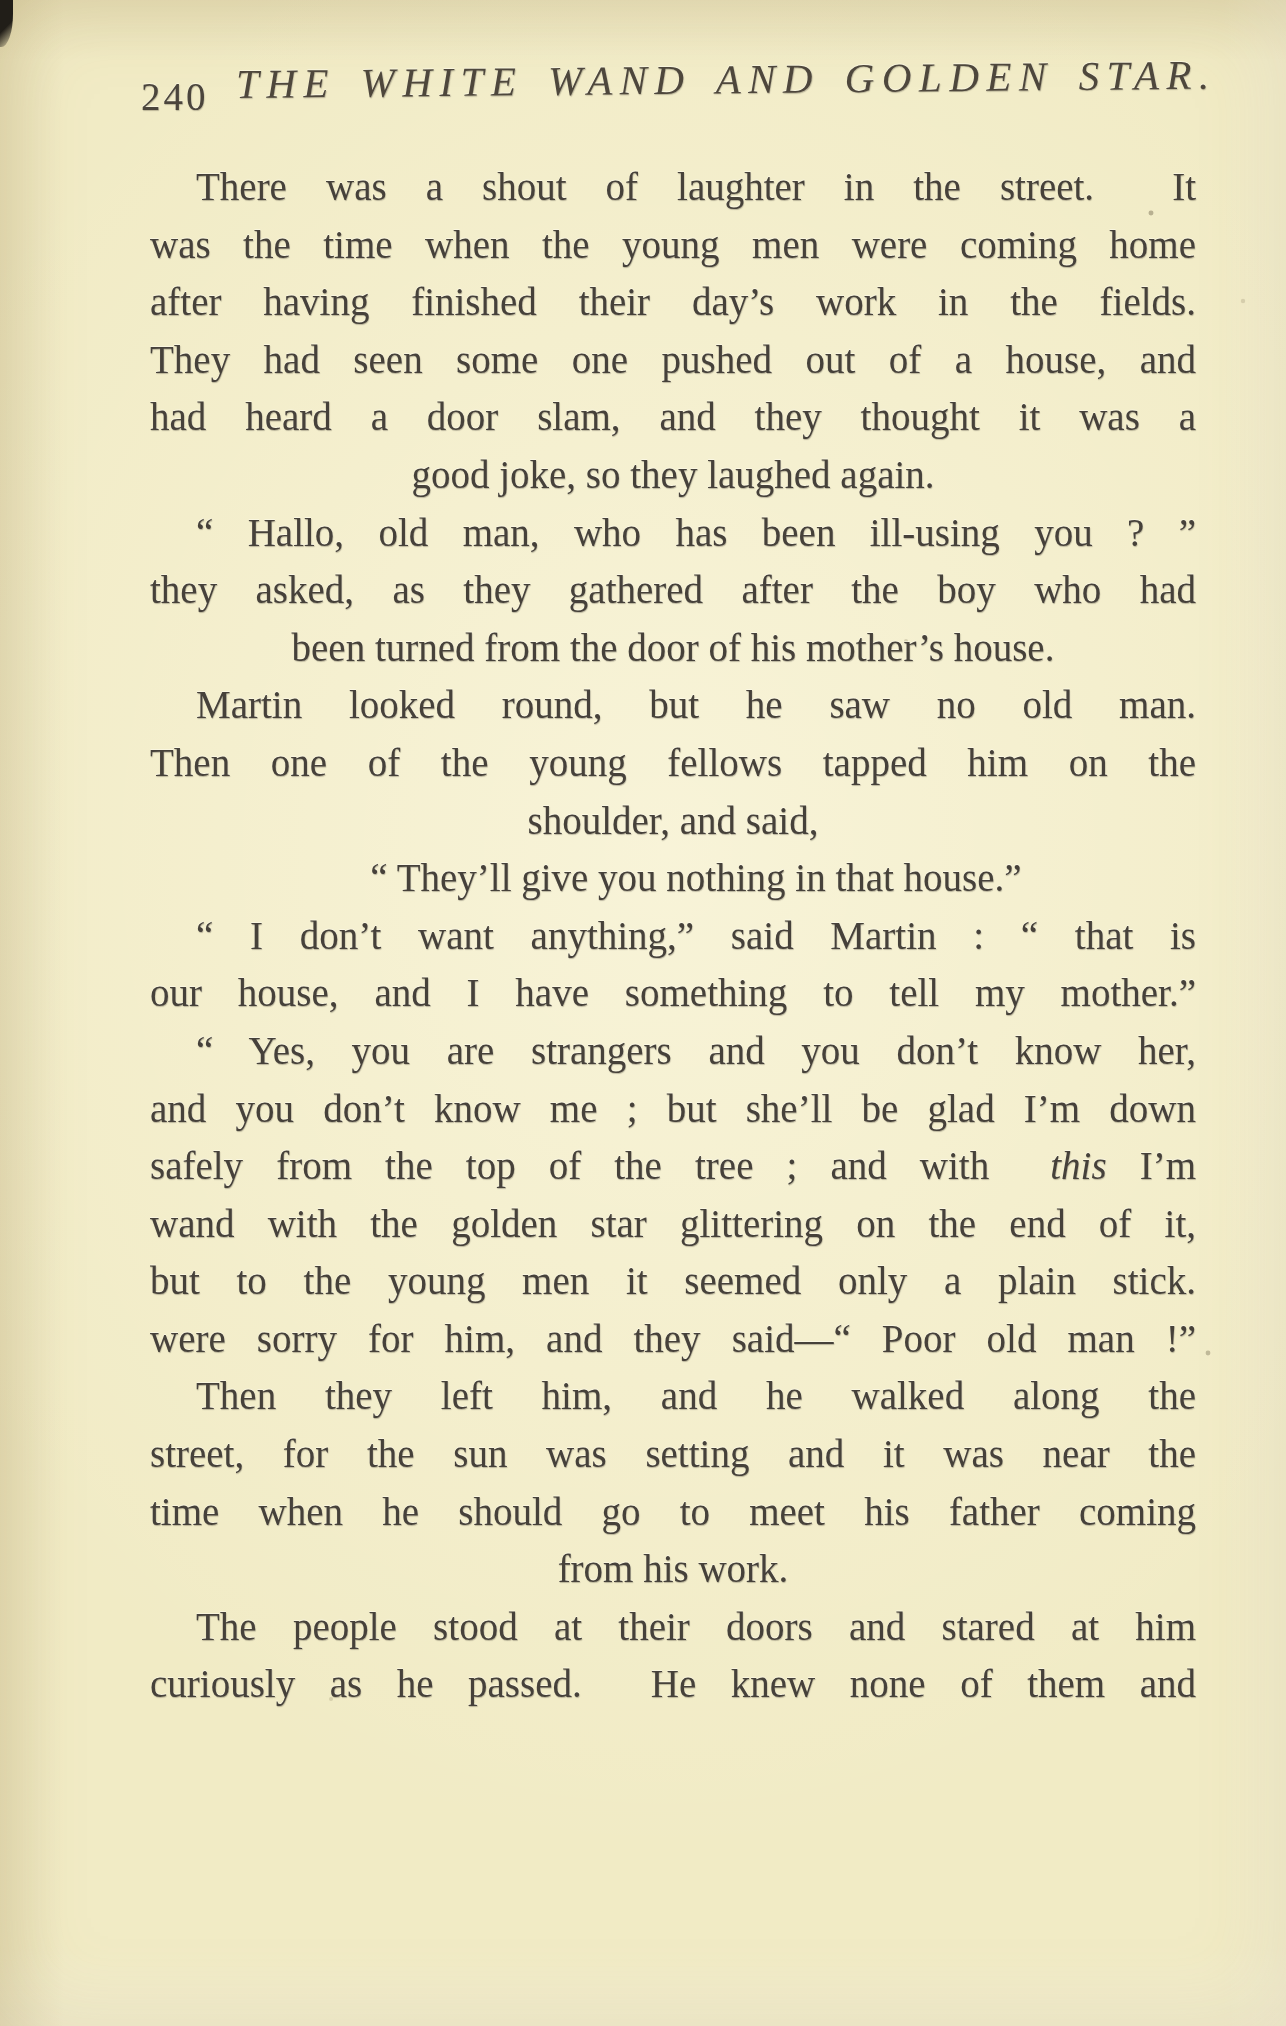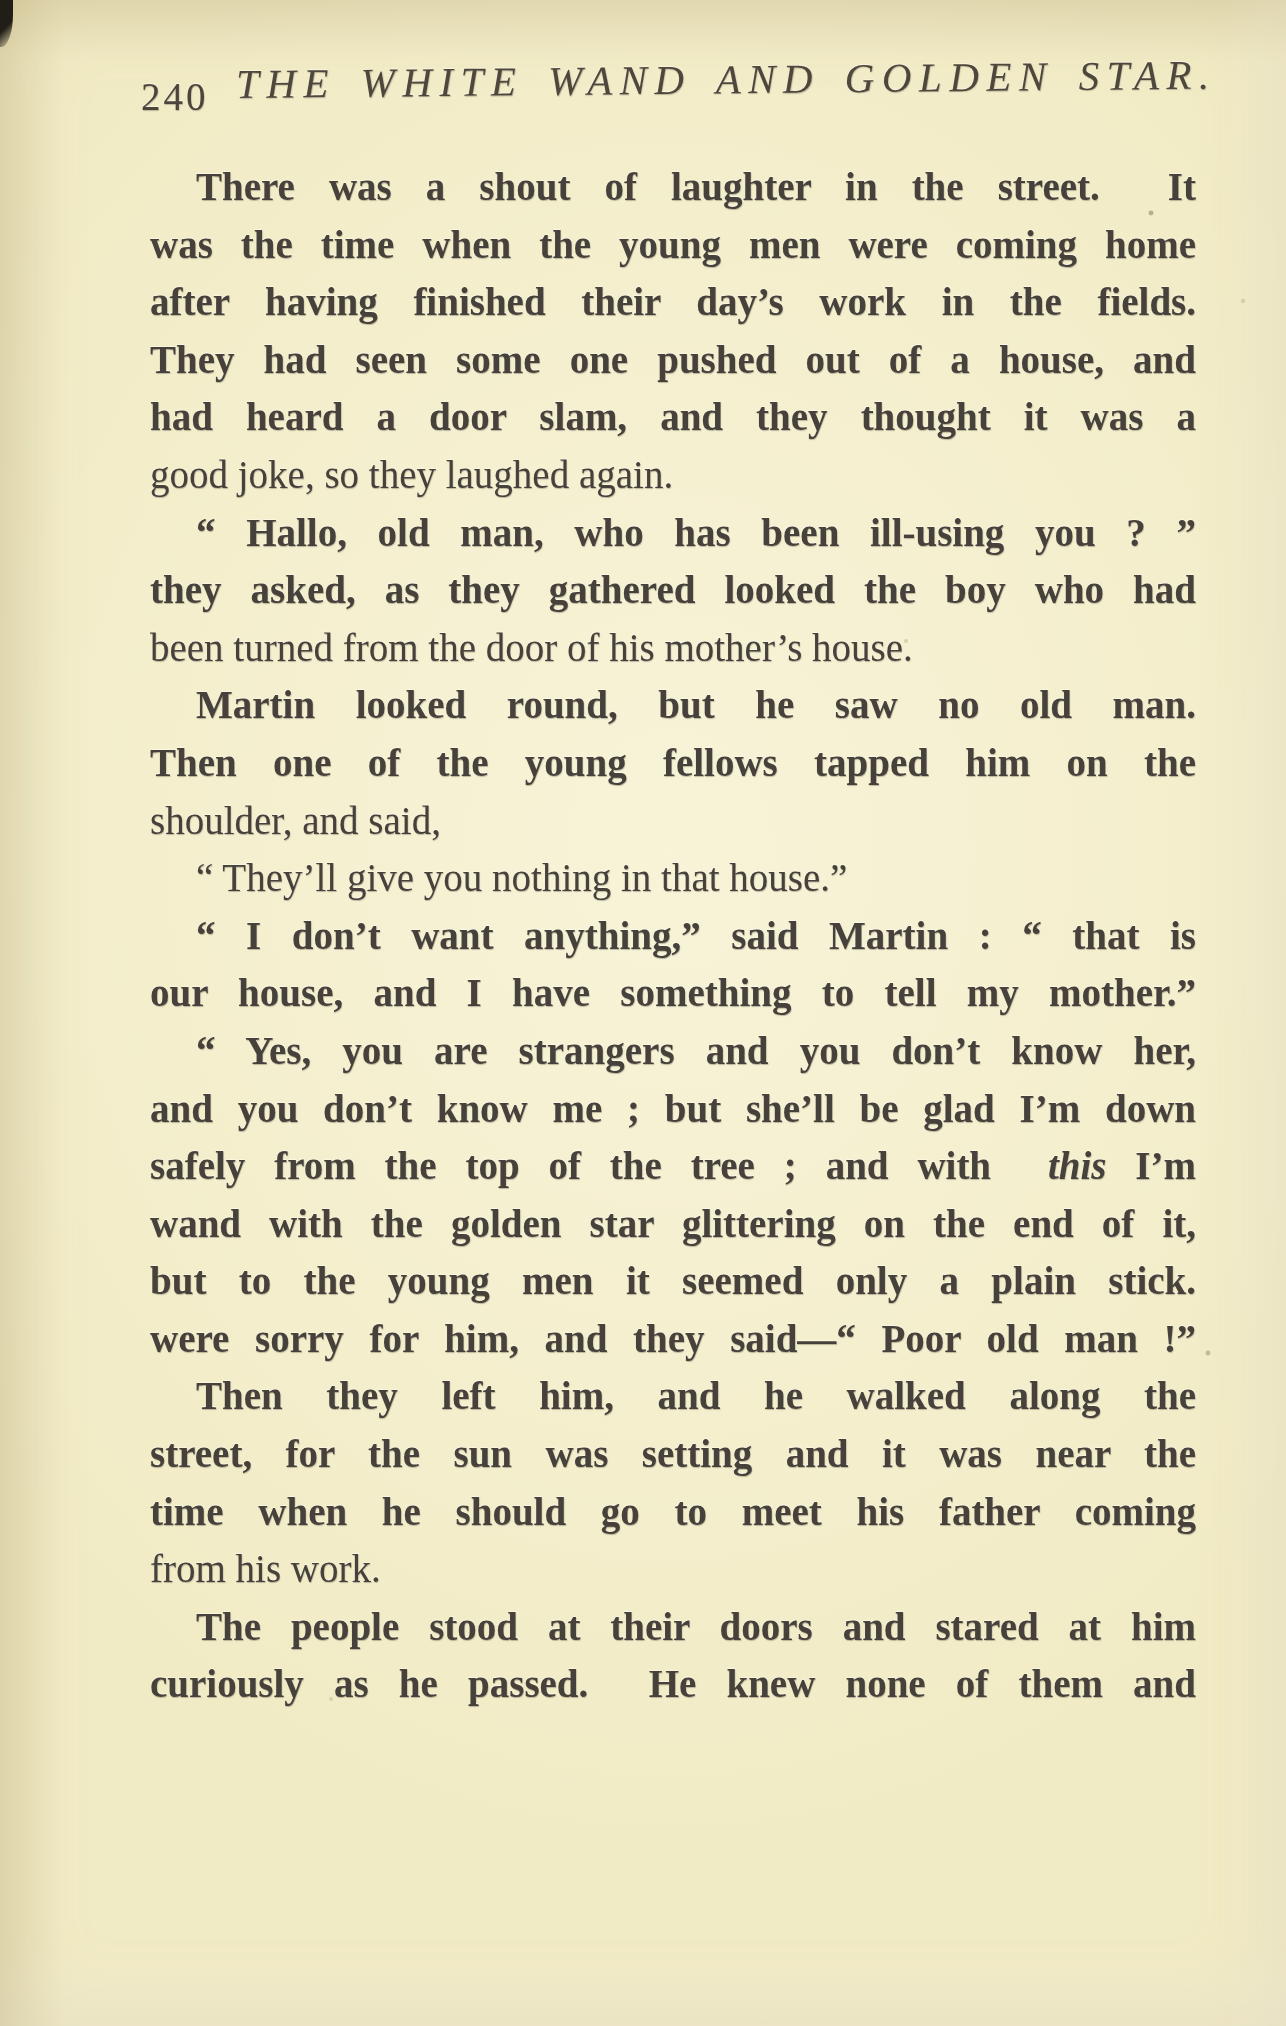--- a/index.html
+++ b/index.html
@@ -53,22 +53,22 @@
     transform: rotate(-0.55deg); transform-origin: left center;
     text-shadow: 0 -1px 0 rgba(255,253,240,0.55), 0.6px 0.9px 1.1px rgba(62,56,46,0.32);
   }
 
   .text-block {
     position: absolute; left: 150px; top: 158px; width: 1046px;
     font-size: 39px;
     text-shadow: 0 -1px 0 rgba(255,253,240,0.55), 0.5px 0.8px 0.9px rgba(62,56,46,0.32);
   }
 
-  .line { height: 57.6px; line-height: 57.6px; text-align: left; }
-  .line.justify { text-align: justify; text-align-last: justify; font-weight: bold; }
+  .line { height: 57.6px; line-height: 57.6px; text-align: center; }
+  .line.justify { text-align: justify; text-align-last: justify; }
   .line.indent { text-indent: 46px; }
   .em { font-style: italic; margin-left: 28px; }
 </style>
 </head>
 <body>
 
 <div class="page">
   <div class="corner-mark"></div>
   <div class="specks"></div>
 
@@ -78,21 +78,21 @@
   </div>
 
   <div class="text-block">
       <div class="line indent justify"><span>There was a shout of laughter in the street.&nbsp; It</span></div>
       <div class="line justify"><span>was the time when the young men were coming home</span></div>
       <div class="line justify"><span>after having finished their day’s work in the fields.</span></div>
       <div class="line justify"><span>They had seen some one pushed out of a house, and</span></div>
       <div class="line justify"><span>had heard a door slam, and they thought it was a</span></div>
       <div class="line"><span>good joke, so they laughed again.</span></div>
       <div class="line indent justify"><span>“ Hallo, old man, who has been ill-using you ? ”</span></div>
-      <div class="line justify"><span>they asked, as they gathered looked the boy who had</span></div>
+      <div class="line justify"><span>they asked, as they gathered after the boy who had</span></div>
       <div class="line"><span>been turned from the door of his mother’s house.</span></div>
       <div class="line indent justify"><span>Martin looked round, but he saw no old man.</span></div>
       <div class="line justify"><span>Then one of the young fellows tapped him on the</span></div>
       <div class="line"><span>shoulder, and said,</span></div>
       <div class="line indent"><span>“ They’ll give you nothing in that house.”</span></div>
       <div class="line indent justify"><span>“ I don’t want anything,” said Martin : “ that is</span></div>
       <div class="line justify"><span>our house, and I have something to tell my mother.”</span></div>
       <div class="line indent justify"><span>“ Yes, you are strangers and you don’t know her,</span></div>
       <div class="line justify"><span>and you don’t know me ; but she’ll be glad I’m down</span></div>
       <div class="line justify"><span>safely from the top of the tree ; and with </span><span class="em">this</span><span> I’m</span></div>

